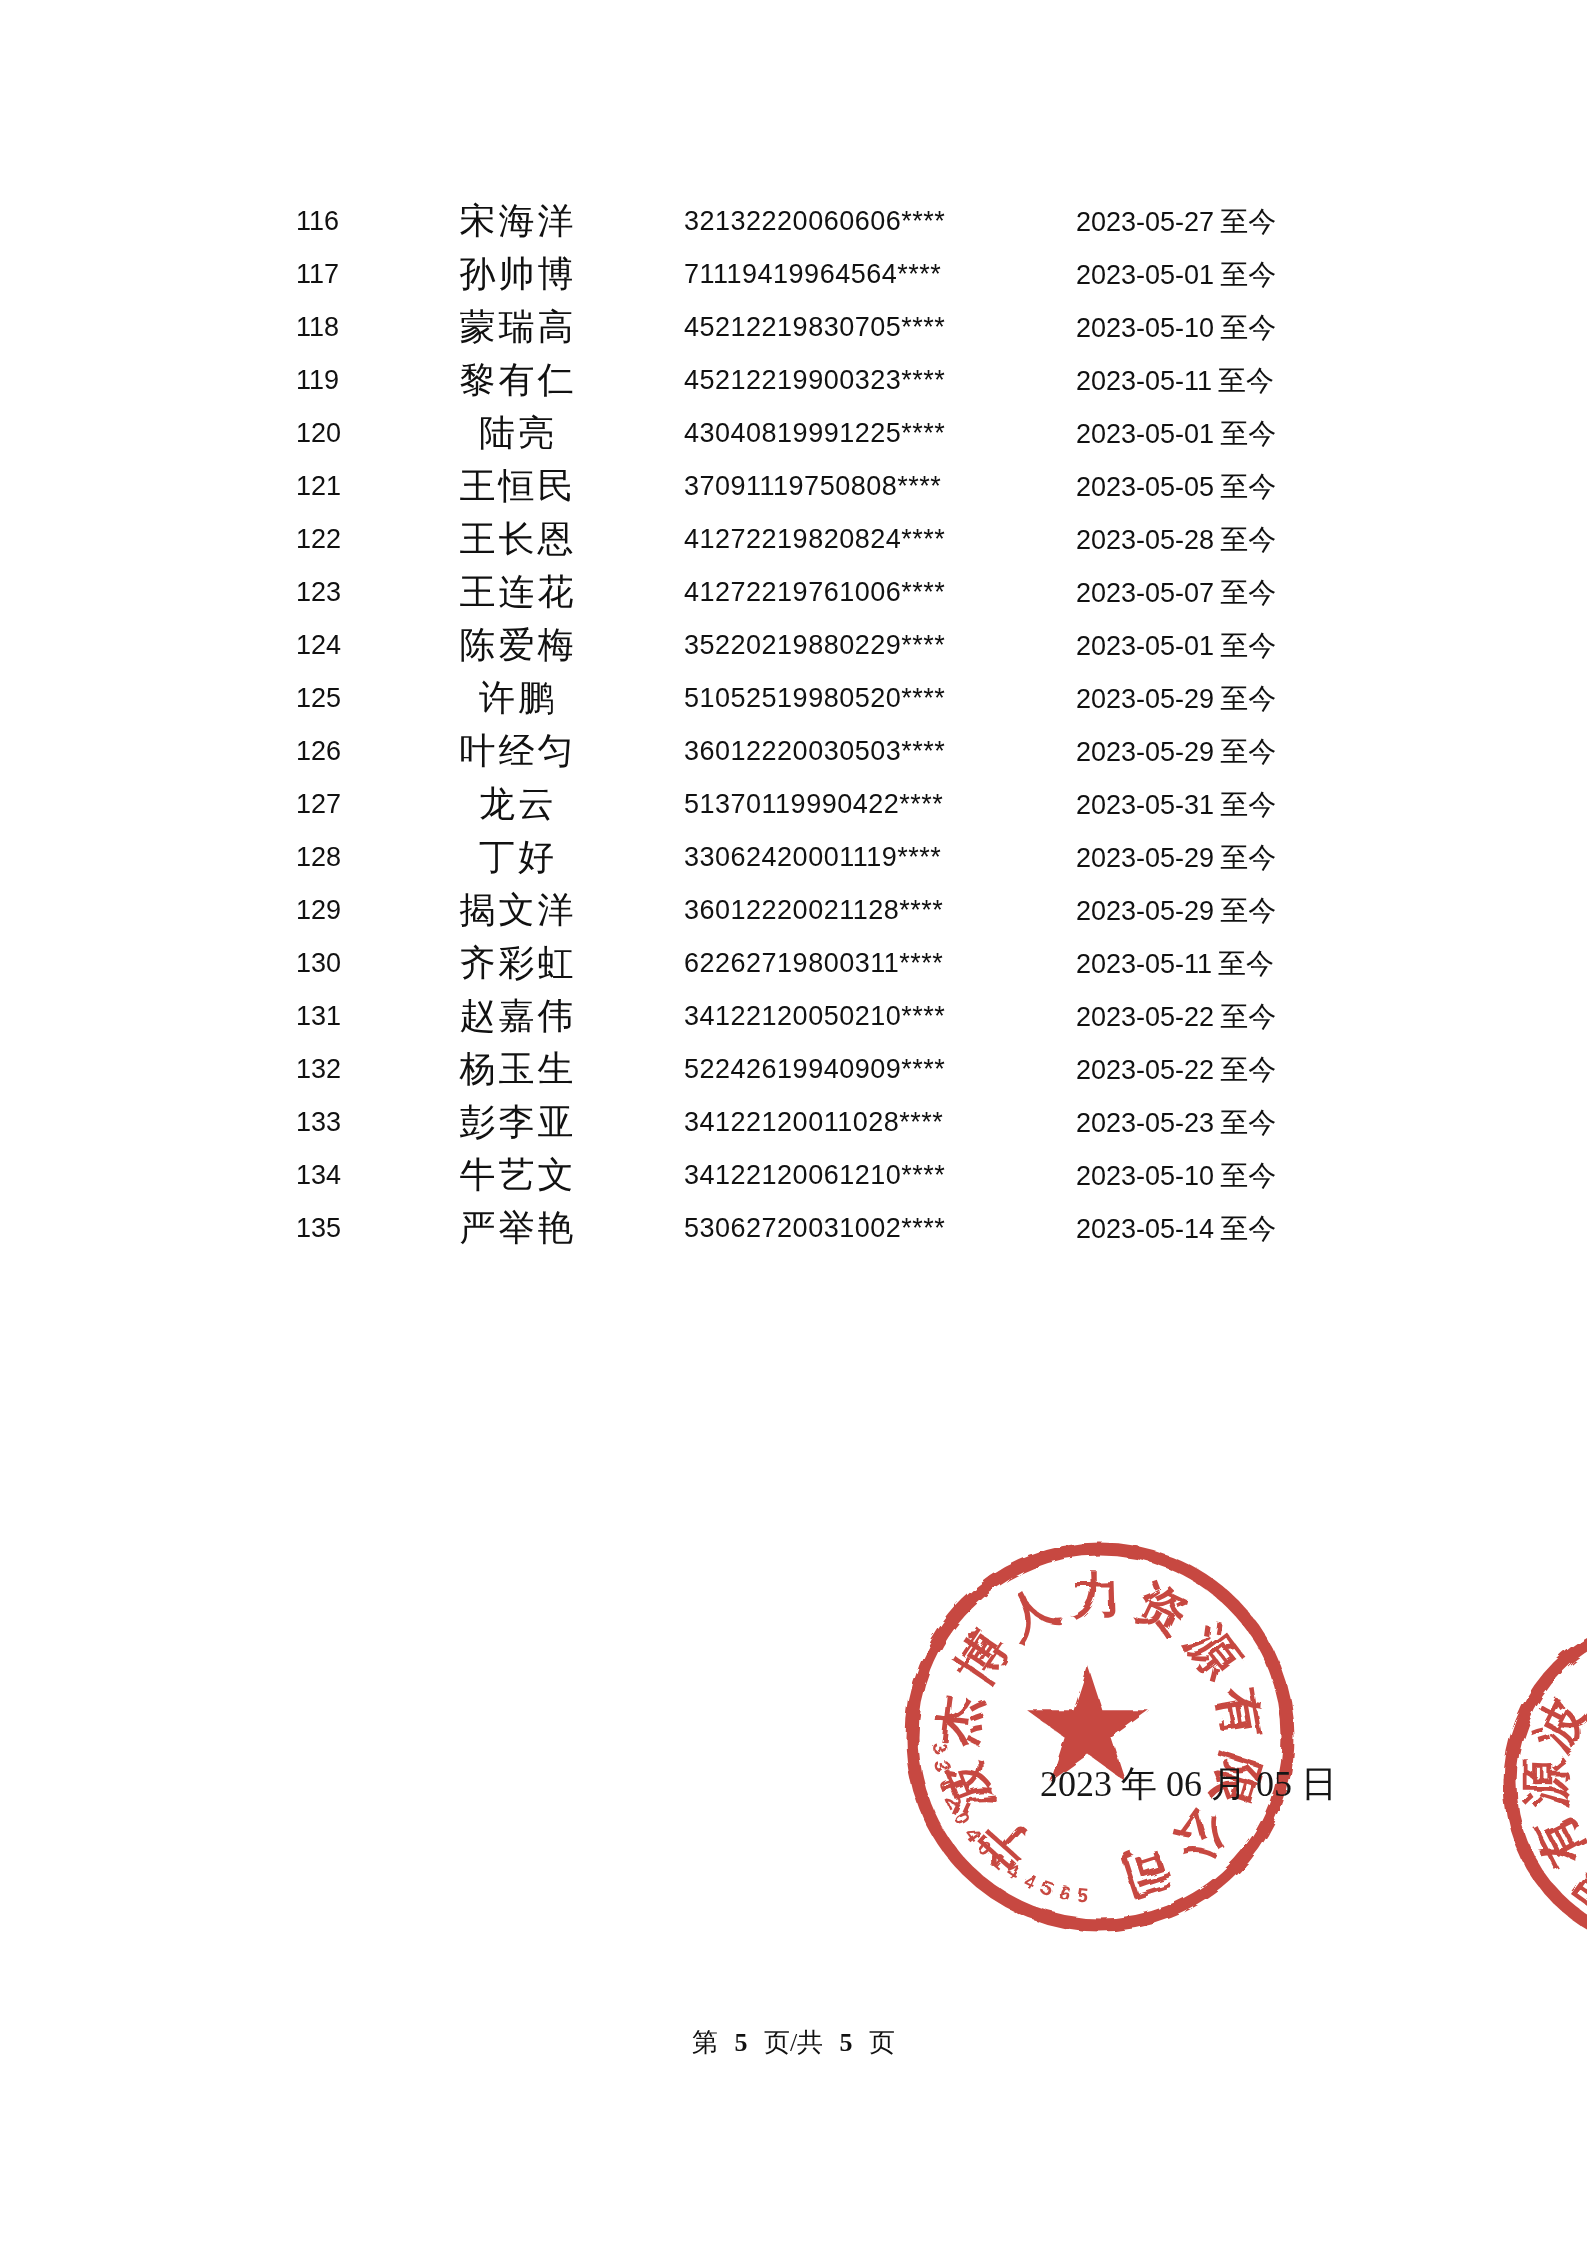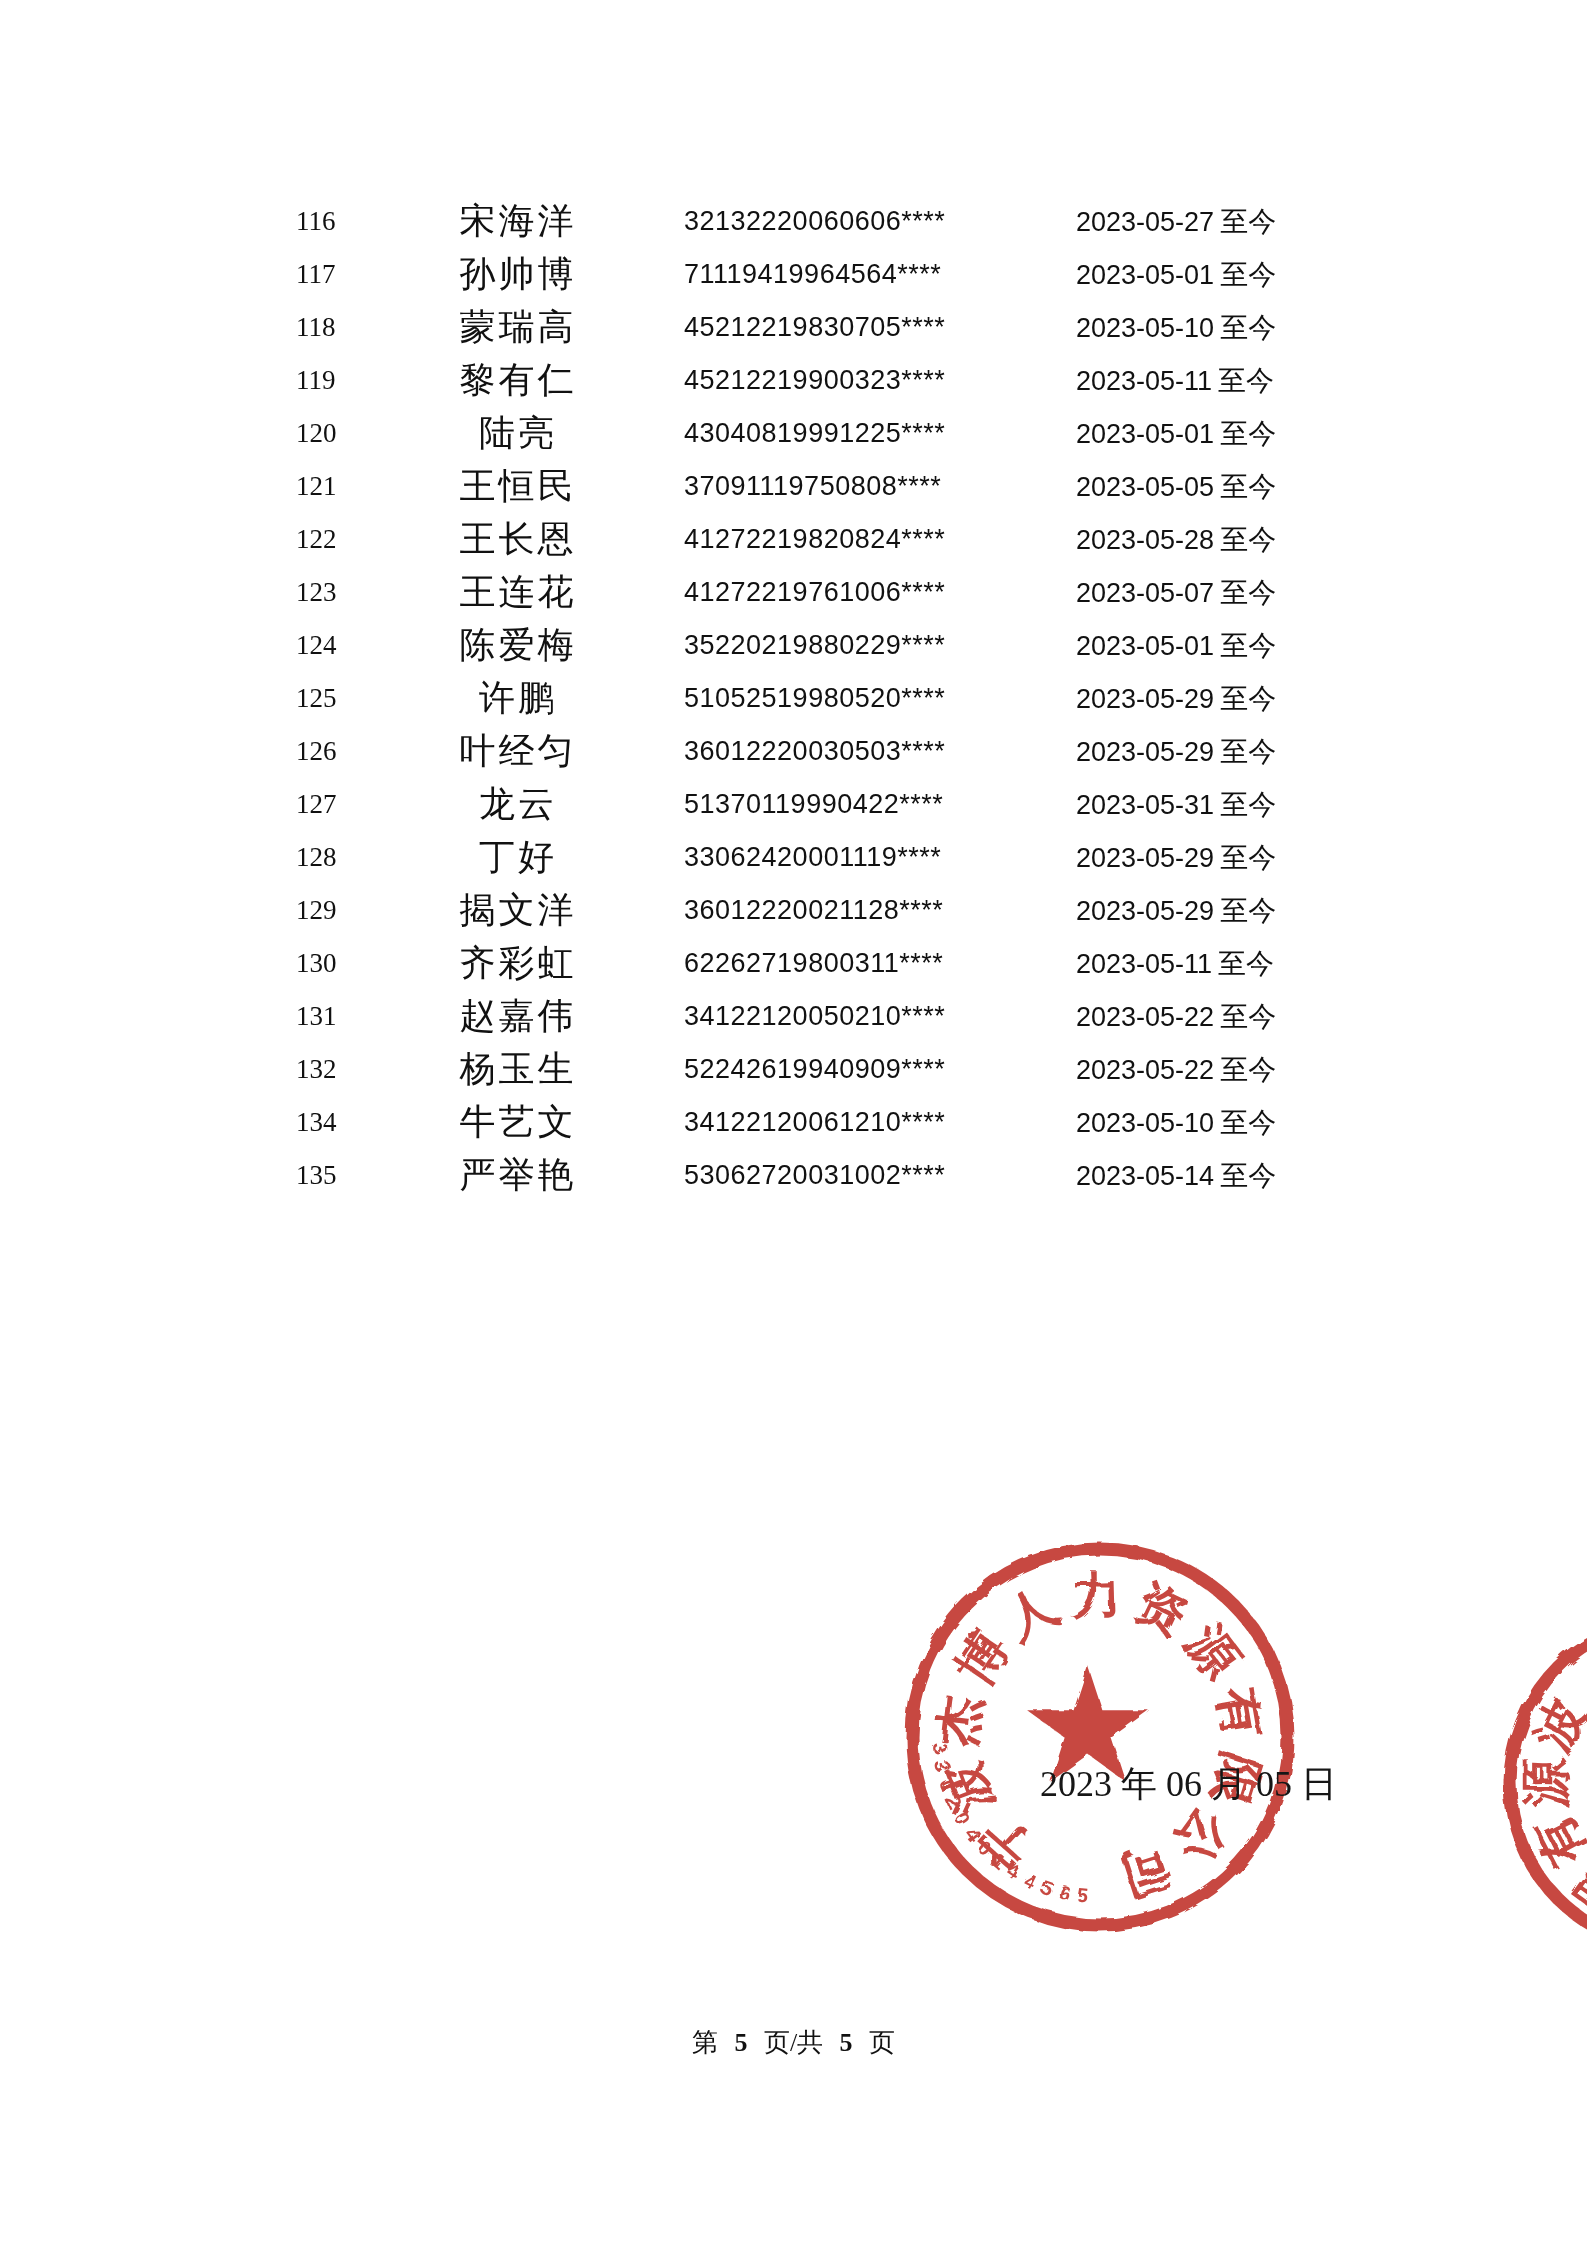--- a/index.html
+++ b/index.html
@@ -2,21 +2,21 @@
 <html><head>
 <meta charset="utf-8">
 <style>
   html,body{margin:0;padding:0;background:#ffffff;}
   .page{position:relative;width:1587px;height:2245px;background:#ffffff;overflow:hidden;
         font-family:"Liberation Serif","DejaVu Serif",serif;color:#111;}
   
   .rows{position:absolute;top:195px;left:0;width:100%;}
   .row{position:relative;height:53px;}
   .row span{line-height:53px;white-space:nowrap;}
-  .c-no{position:absolute;left:296px;font-family:Liberation Serif, serif;font-size:27px;}
+  .c-no{position:absolute;left:296px;font-family:Liberation Sans, sans-serif;font-size:27px;}
   .c-name{position:absolute;left:418px;width:200px;text-align:center;
           font-family:"Liberation Serif","DejaVu Serif",serif;font-size:36px;letter-spacing:3px;}
   .c-id{position:absolute;left:684px;font-family:"Liberation Sans","DejaVu Sans",sans-serif;
         font-size:27px;letter-spacing:0.5px;}
   .c-date{position:absolute;left:1076px;font-family:"Liberation Sans","DejaVu Sans",sans-serif;font-size:27px;}
   .d-status{font-family:"Liberation Serif","DejaVu Serif",serif;font-size:28px;margin-left:6px;}
   
   .stamp{position:absolute;mix-blend-mode:multiply;opacity:0.88;z-index:1;}
   .stamp-1{left:895px;top:1532px;width:410px;height:410px;}
   .stamp-2{left:1497px;top:1612px;width:90px;height:345px;}
@@ -147,20 +147,26 @@
       <span class="c-date"><span class="d-num">2023-05-22</span><span class="d-status">至今</span></span>
     </div>
 
     <div class="row">
       <span class="c-no">132</span>
       <span class="c-name">杨玉生</span>
       <span class="c-id">52242619940909****</span>
       <span class="c-date"><span class="d-num">2023-05-22</span><span class="d-status">至今</span></span>
     </div>
 
+    <div class="row">
+      <span class="c-no">133</span>
+      <span class="c-name">彭李亚</span>
+      <span class="c-id">34122120011028****</span>
+      <span class="c-date"><span class="d-num">2023-05-23</span><span class="d-status">至今</span></span>
+    </div>
 
     <div class="row">
       <span class="c-no">134</span>
       <span class="c-name">牛艺文</span>
       <span class="c-id">34122120061210****</span>
       <span class="c-date"><span class="d-num">2023-05-10</span><span class="d-status">至今</span></span>
     </div>
 
     <div class="row">
       <span class="c-no">135</span>

